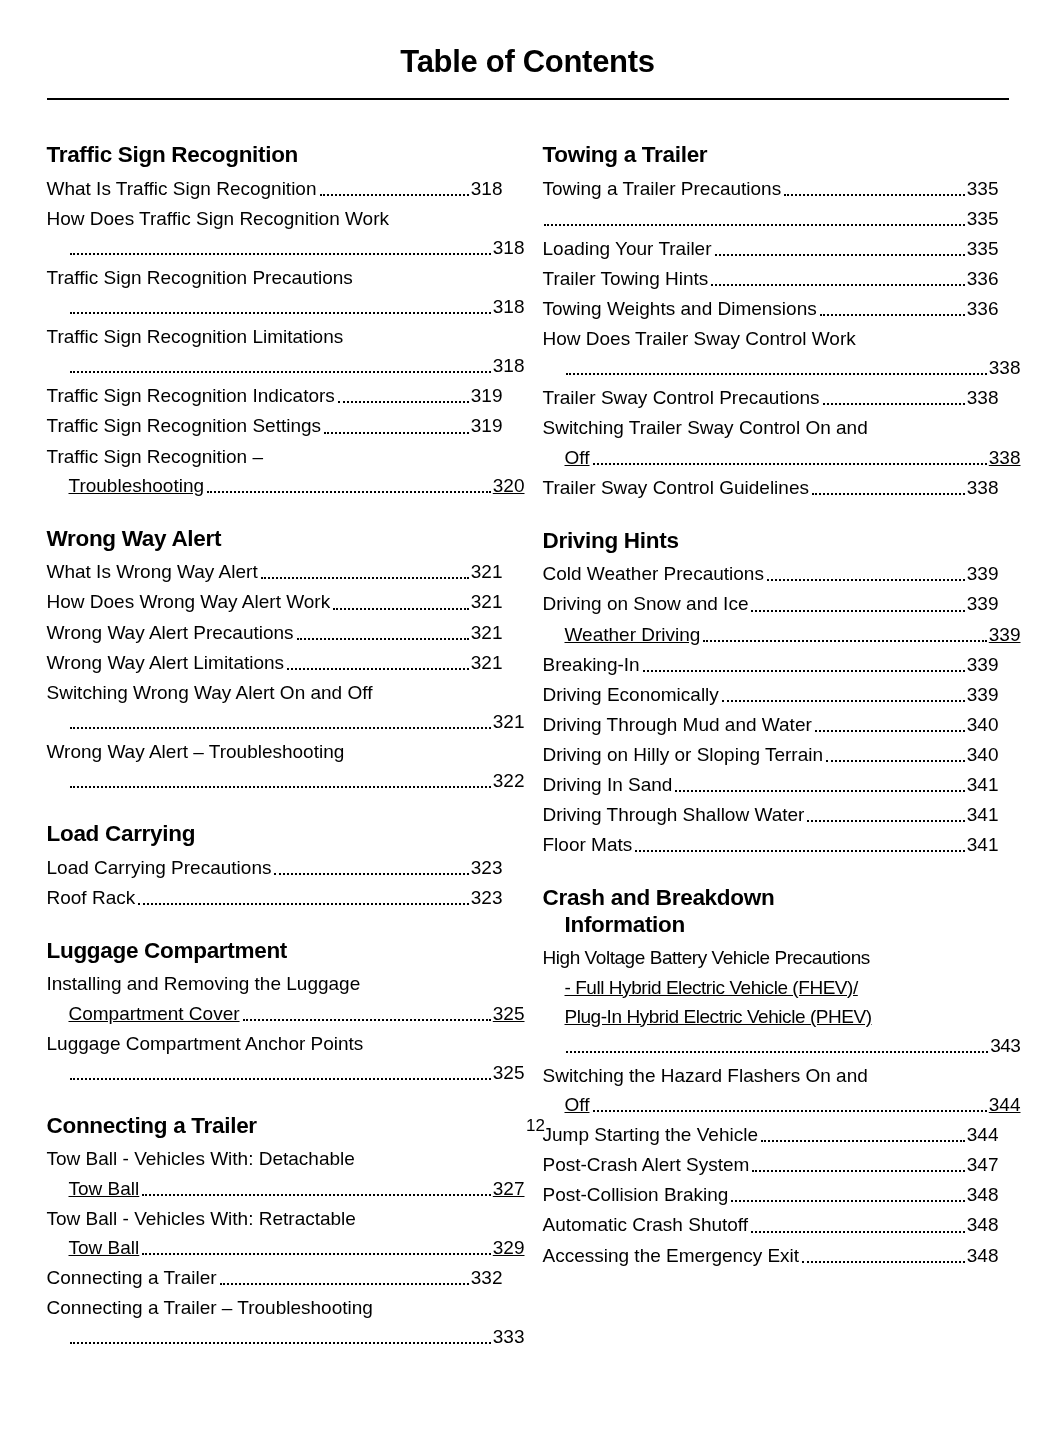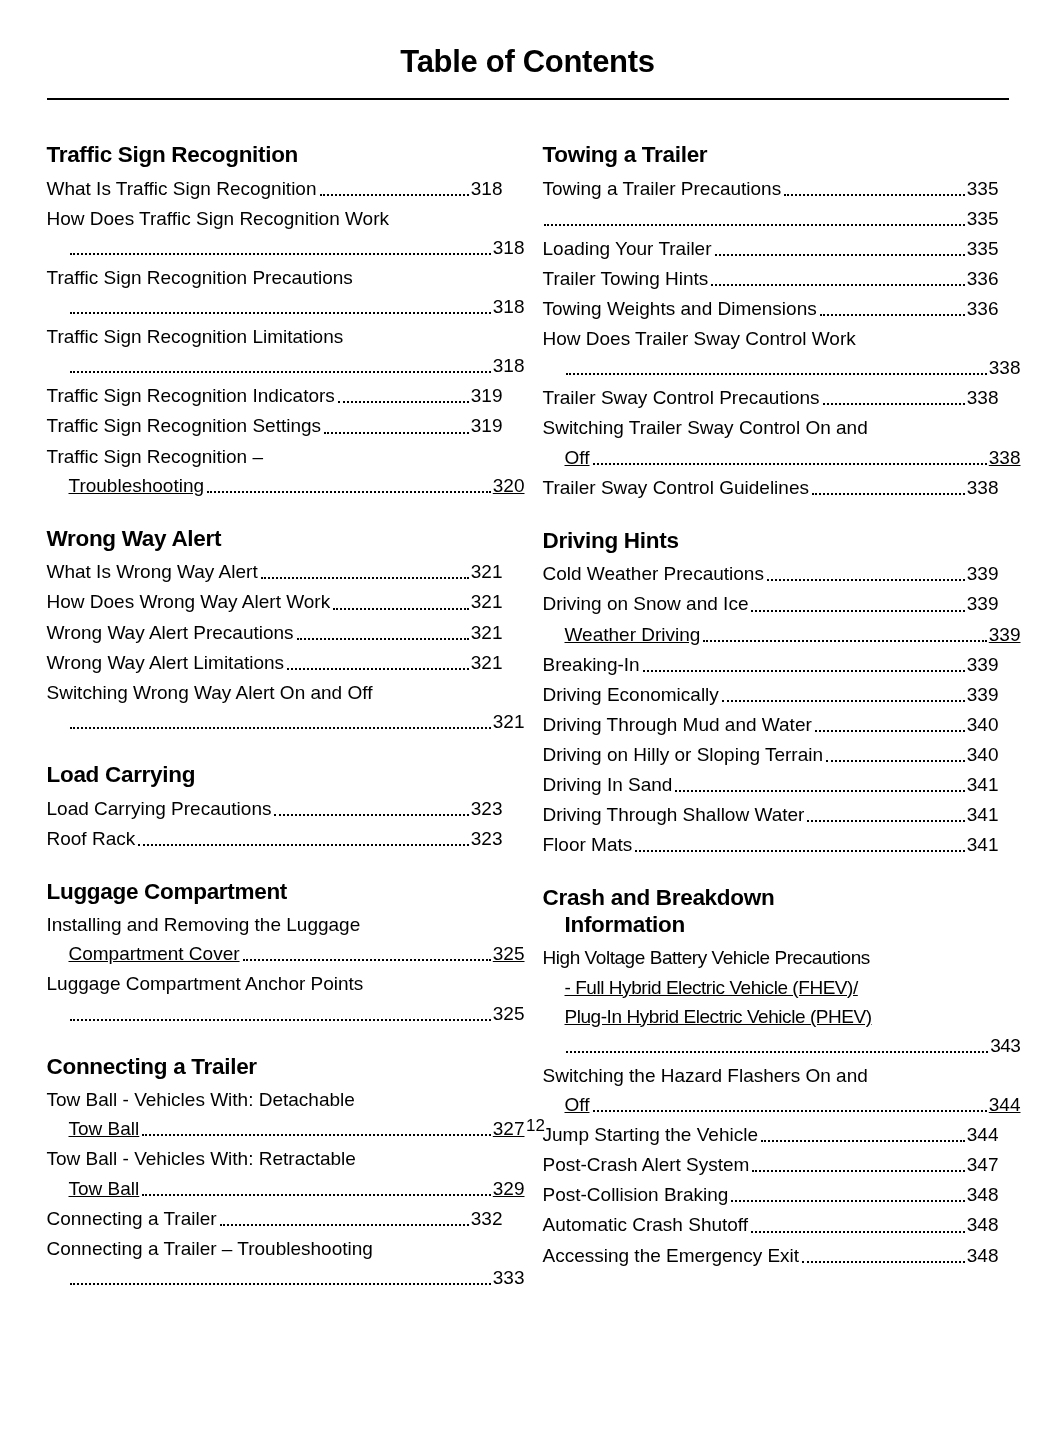--- a/index.html
+++ b/index.html
@@ -200,20 +200,27 @@
             <span class="page-no">321</span>
           </div>
         </div>
         <div class="entry-block">
           <div class="entry">Switching Wrong Way Alert On and Off</div>
           <div class="entry dotline full-leader">
             <span class="leader"></span>
             <span class="page-no">321</span>
           </div>
         </div>
+        <div class="entry-block">
+          <div class="entry">Wrong Way Alert – Troubleshooting</div>
+          <div class="entry dotline full-leader">
+            <span class="leader"></span>
+            <span class="page-no">322</span>
+          </div>
+        </div>
         <div class="section-head">Load Carrying</div>
         <div class="entry-block">
           <div class="entry dotline">
             <span class="label">Load Carrying Precautions</span>
             <span class="leader"></span>
             <span class="page-no">323</span>
           </div>
         </div>
         <div class="entry-block">
           <div class="entry dotline">

